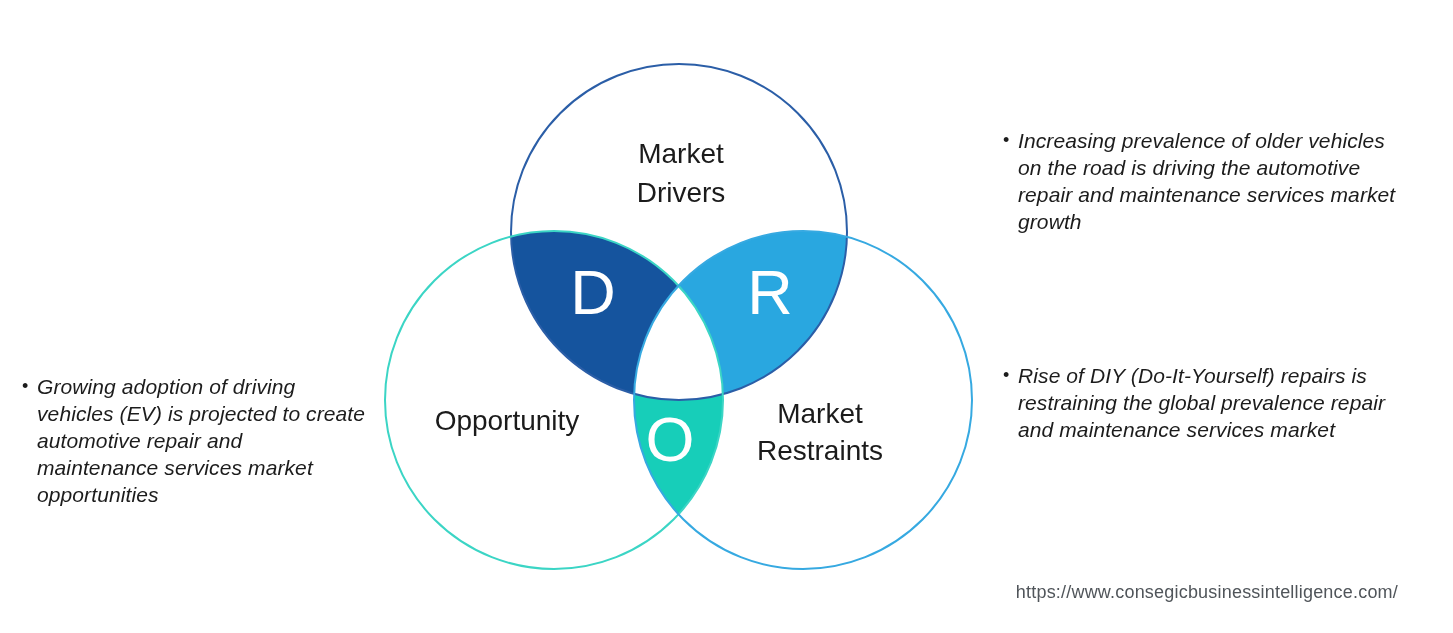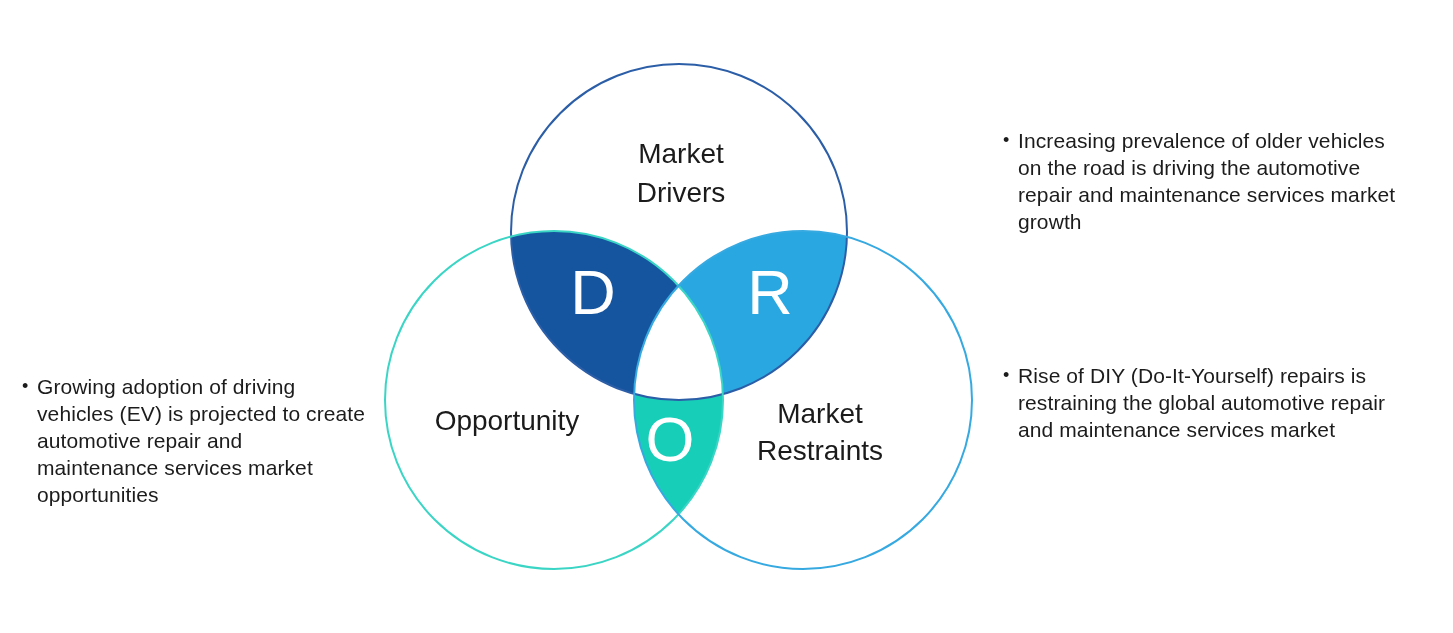--- a/index.html
+++ b/index.html
@@ -40,20 +40,21 @@
     letter-spacing: 0.1px;
   }
   .bullet .dot {
     flex: 0 0 auto;
     width: 15px;
     font-size: 18px;
     line-height: 27px;
   }
   .bullet .note {
     flex: 1 1 auto;
+    font-style: italic;
   }
   .bullet-left   { left: 22px;   top: 373px; width: 345px; }
   .bullet-right1 { left: 1003px; top: 127px; width: 410px; }
   .bullet-right2 { left: 1003px; top: 362px; width: 410px; }
   .source-url {
     position: absolute;
     right: 50px;
     top: 582px;
     font-size: 18px;
     color: #50555a;
@@ -115,17 +116,18 @@
     <span class="note">Growing adoption of driving vehicles (EV) is projected to create automotive repair and maintenance services market opportunities</span>
   </div>
 
   <div class="bullet bullet-right1">
     <span class="dot">•</span>
     <span class="note">Increasing prevalence of older vehicles on the road is driving the automotive repair and maintenance services market growth</span>
   </div>
 
   <div class="bullet bullet-right2">
     <span class="dot">•</span>
-    <span class="note">Rise of DIY (Do-It-Yourself) repairs is restraining the global automotive repair and maintenance services market</span>
+    <span class="note">Rise of DIY (Do-It-Yourself) repairs is restraining the global prevalence repair and maintenance services market</span>
   </div>
 
+  <div class="source-url">https://www.consegicbusinessintelligence.com/</div>
 
 </div>
 
 </body></html>

